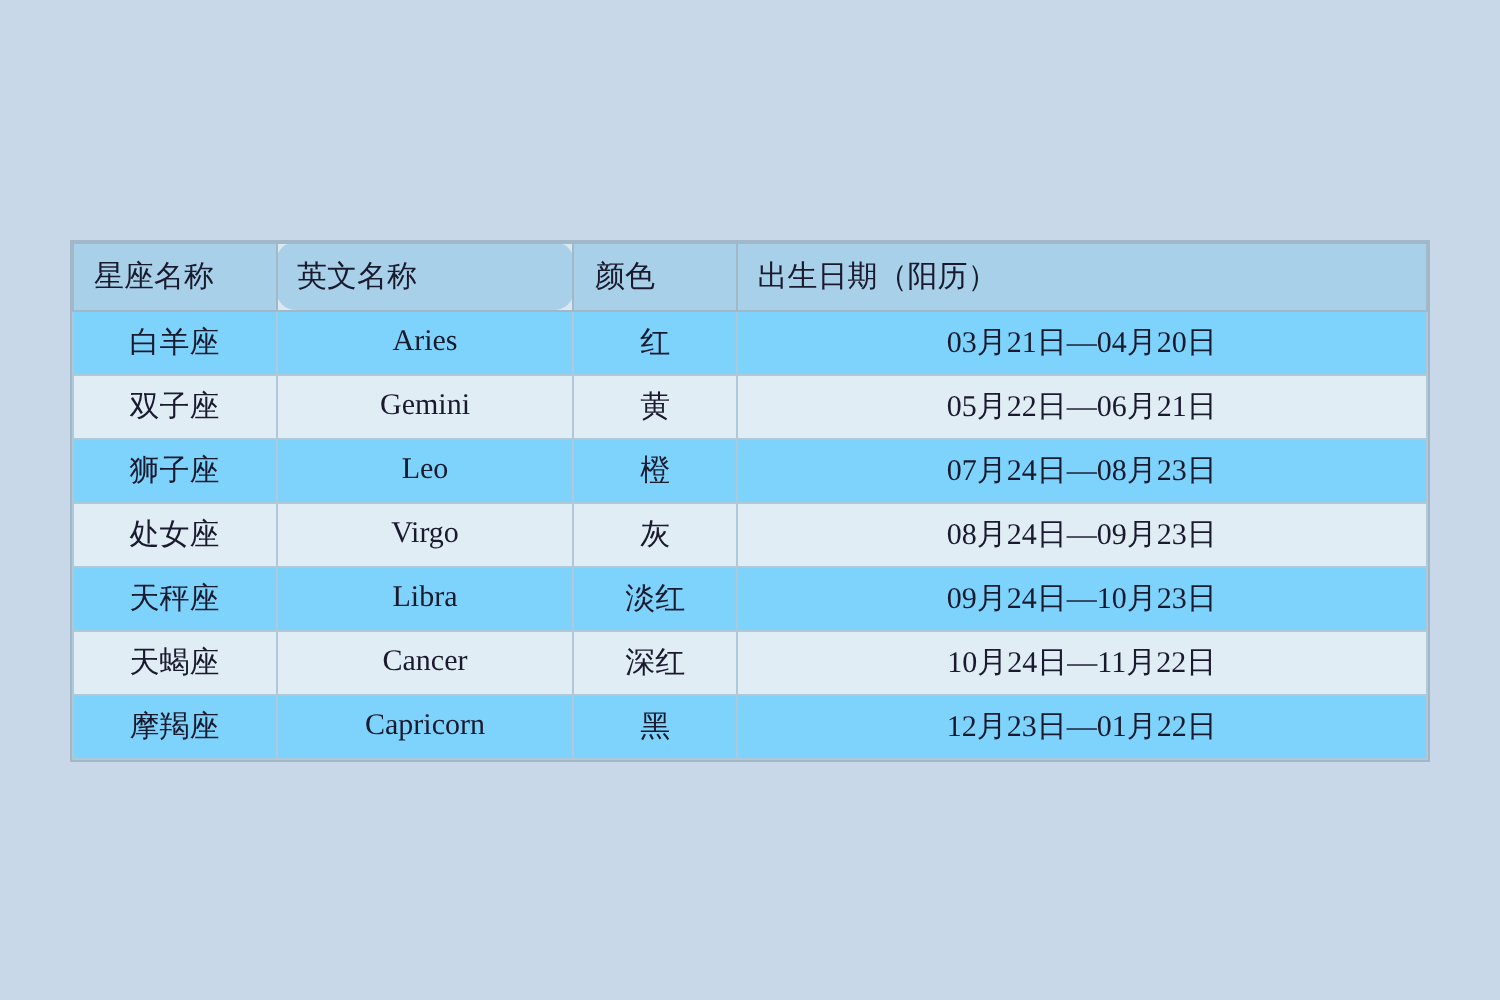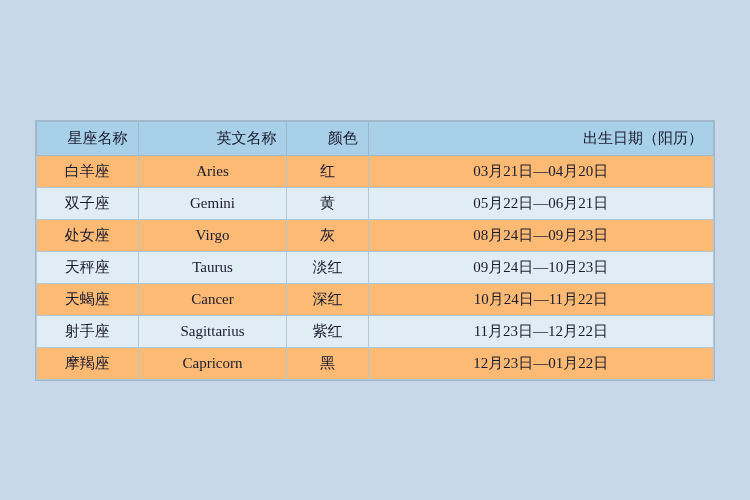--- a/index.html
+++ b/index.html
@@ -27,41 +27,41 @@
     table {
       width: 100%;
       border-collapse: collapse;
       font-size: 15px;
     }
 
     thead tr th {
       background-color: #a8d0e8;
       border: 1px solid #a0b8c8;
       padding: 7px 10px;
-      text-align: right;
+      text-align: left;
       font-weight: normal;
       color: #1a1a2e;
       font-size: 15px;
     }
 
     tbody tr td {
       border: 1px solid #b0c8d8;
       padding: 6px 10px;
       text-align: center;
       color: #1a1a2e;
-      background-color: #fdba74;
+      background-color: #7dd3fc;
       font-size: 15px;
     }
 
     tbody tr:nth-child(even) td {
       background-color: #e0edf5;
     }
 
     .col-chinese { width: 15%; }
-    .col-english { width: 22%; }
+    .col-english { width: 22%; border-radius: 10px; }
     .col-color   { width: 12%; }
     .col-date    { width: 51%; }
   </style>
 </head>
 <body>
 
 <div class="table-container">
   <table>
     <thead>
       <tr>
@@ -78,42 +78,42 @@
           <td>红</td>
           <td>03月21日—04月20日</td>
         </tr>
         <tr>
           <td>双子座</td>
           <td>Gemini</td>
           <td>黄</td>
           <td>05月22日—06月21日</td>
         </tr>
         <tr>
+          <td>狮子座</td>
+          <td>Leo</td>
+          <td>橙</td>
+          <td>07月24日—08月23日</td>
+        </tr>
+        <tr>
           <td>处女座</td>
           <td>Virgo</td>
           <td>灰</td>
           <td>08月24日—09月23日</td>
         </tr>
         <tr>
           <td>天秤座</td>
-          <td>Taurus</td>
+          <td>Libra</td>
           <td>淡红</td>
           <td>09月24日—10月23日</td>
         </tr>
         <tr>
           <td>天蝎座</td>
           <td>Cancer</td>
           <td>深红</td>
           <td>10月24日—11月22日</td>
-        </tr>
-        <tr>
-          <td>射手座</td>
-          <td>Sagittarius</td>
-          <td>紫红</td>
-          <td>11月23日—12月22日</td>
         </tr>
         <tr>
           <td>摩羯座</td>
           <td>Capricorn</td>
           <td>黑</td>
           <td>12月23日—01月22日</td>
         </tr>
       </tbody>
   </table>
 </div>

